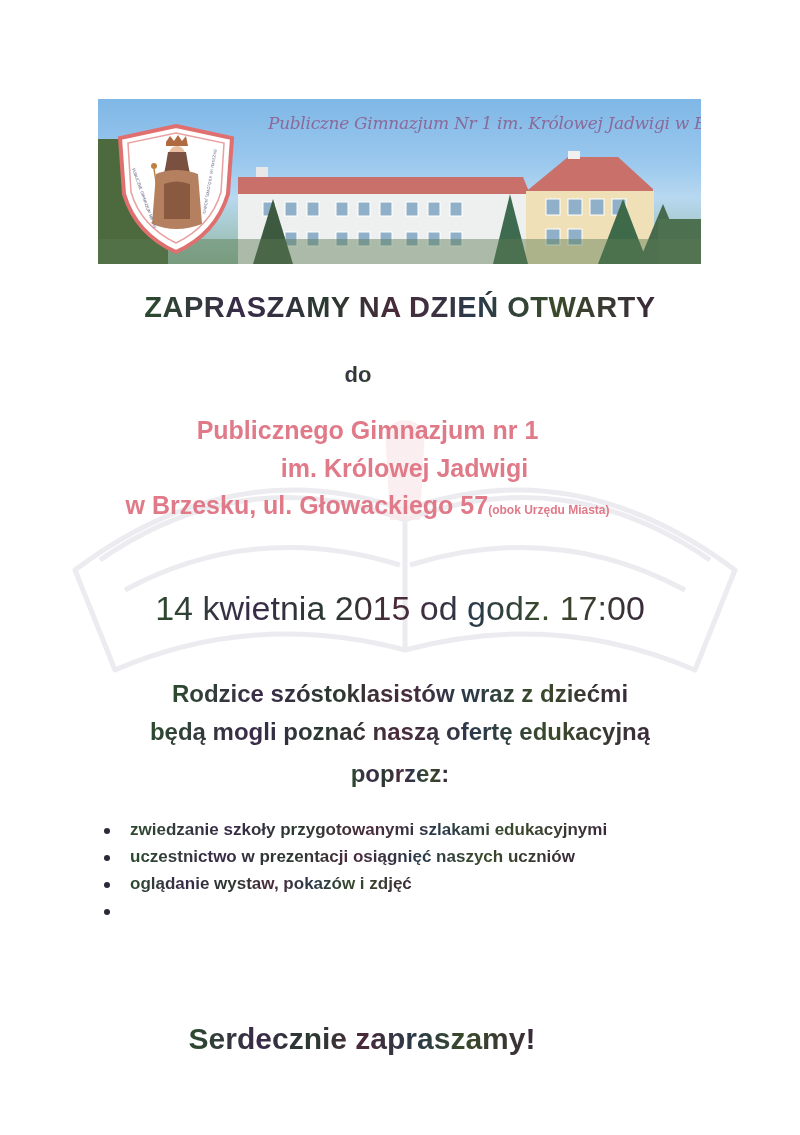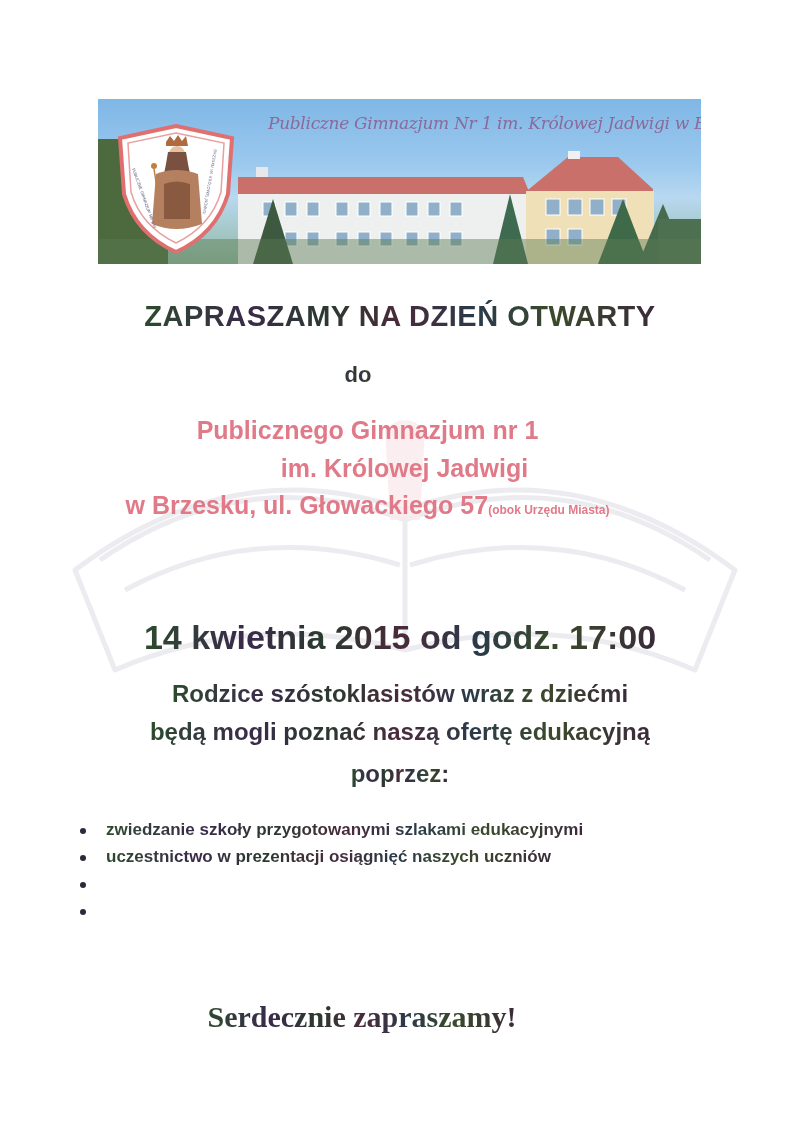--- a/index.html
+++ b/index.html
@@ -77,21 +77,20 @@
       left: 0;
       width: 800px;
       text-align: center;
       font-weight: bold;
       font-size: 29px;
       letter-spacing: 0.5px;
       white-space: nowrap;
     }
     .headline span {
       display: inline-block;
-      margin-top: 9px;
     }
     .do-text {
       position: absolute;
       top: 362px;
       left: 0;
       width: 716px;
       text-align: center;
       font-weight: bold;
       font-size: 22px;
     }
@@ -104,45 +103,45 @@
       font-weight: bold;
       color: #e07a88;
       white-space: nowrap;
     }
     .school-1 { top: 416px; font-size: 25px; }
     .school-2 { top: 454px; font-size: 25px; margin-left: 37px; }
     .school-3 { top: 491px; font-size: 25px; }
     .school-3 .small { font-size: 12px; }
     .date {
       position: absolute;
-      top: 618px;
-      left: 0;
-      width: 800px;
-      text-align: center;
-      font-weight: bold;
+      top: 589px;
+      left: 0;
+      width: 800px;
+      text-align: center;
+      font-weight: normal;
       font-size: 34px;
       white-space: nowrap;
     }
     .date span { display: inline-block; }
     .para {
       position: absolute;
       left: 0;
       width: 800px;
       text-align: center;
       font-weight: bold;
       font-size: 24px;
       white-space: nowrap;
     }
     .para span { display: inline-block; text-align: right; }
     .para-1 { top: 680px; }
     .para-2 { top: 718px; }
     .para-3 { top: 760px; }
     .bullets {
       position: absolute;
-      left: 80px;
+      left: 104px;
       top: 820px;
       margin: 0;
       padding: 0;
       list-style: none;
     }
     .bullets li {
       position: relative;
       height: 27px;
       font-weight: bold;
       font-size: 17px;
@@ -156,28 +155,27 @@
       width: 6px;
       height: 6px;
       border-radius: 50%;
       background: #2a2a3a;
     }
     .bullets li .bullet-text {
       display: inline-block;
     }
     .closing {
       position: absolute;
-      top: 1000px;
+      top: 1022px;
       left: 0;
       width: 724px;
       text-align: center;
       font-weight: bold;
       font-size: 30px;
       white-space: nowrap;
-      font-family: Liberation Serif, serif;
     }
     .closing span { display: inline-block; }
   </style>
 </head>
 <body>
 
 <svg class="watermark" viewBox="0 0 700 300" xmlns="http://www.w3.org/2000/svg">
   <g fill="none" stroke="#c9c9d6" stroke-width="5" stroke-linejoin="round">
     <path d="M20 180 Q 180 60 350 120 Q 520 60 680 180 L 640 280 Q 500 220 350 260 Q 200 220 60 280 Z"></path>
     <path d="M45 170 Q 190 70 350 130"></path>
@@ -289,20 +287,21 @@
     <li>
       <span class="bullet-dot"></span>
       <span class="bullet-text dark-text">zwiedzanie szkoły przygotowanymi szlakami edukacyjnymi</span>
     </li>
     <li>
       <span class="bullet-dot"></span>
       <span class="bullet-text dark-text">uczestnictwo w prezentacji osiągnięć naszych uczniów</span>
     </li>
     <li>
       <span class="bullet-dot"></span>
+      <span class="bullet-text dark-text">oglądanie wystaw, pokazów i zdjęć</span>
     </li>
     <li>
       <span class="bullet-dot"></span>
     </li>
   </ul>
 
   <div class="closing">
     <span class="dark-text">Serdecznie zapraszamy!</span>
   </div>
 </div>

